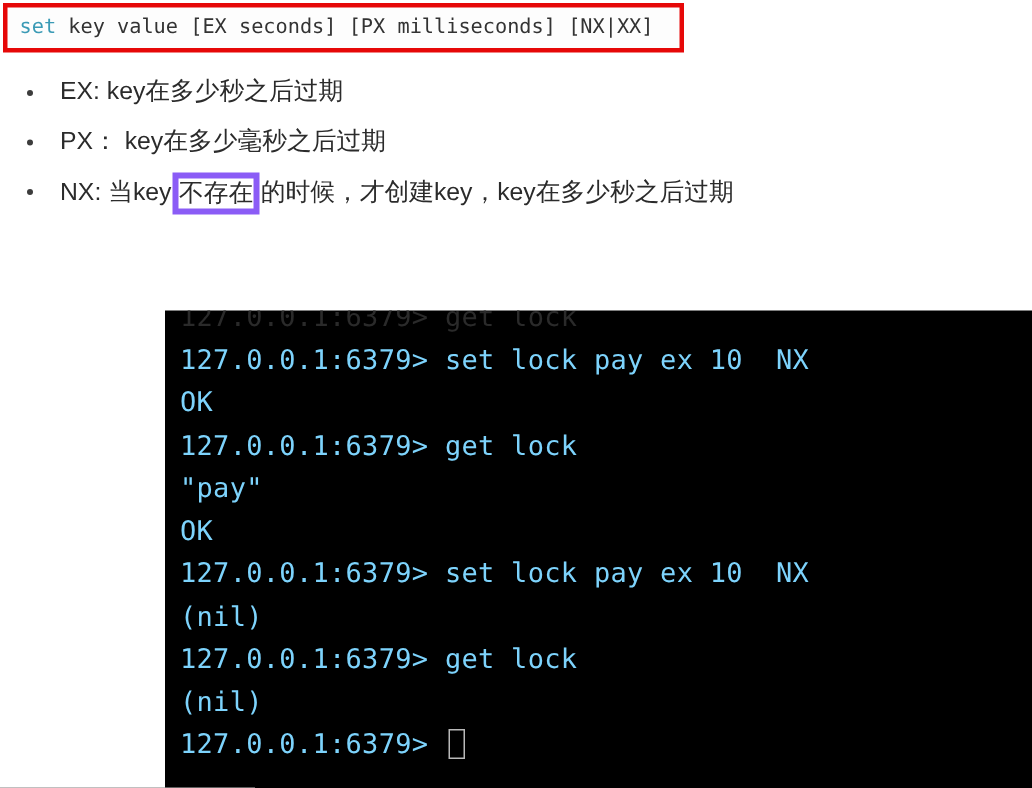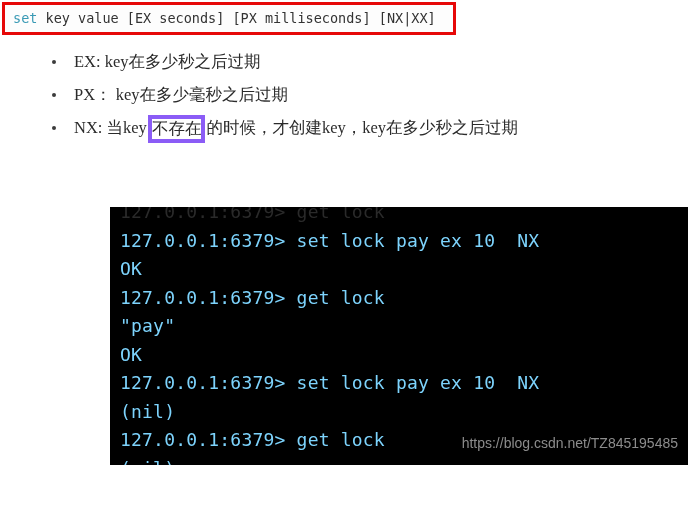--- a/index.html
+++ b/index.html
@@ -52,22 +52,21 @@
   }
   .bullet-item {
     position: relative;
     padding-left: 40px;
     margin-bottom: 6px;
     height: 27px;
     line-height: 27px;
     font-size: 16.5px;
     color: #2b2b2b;
     white-space: nowrap;
-    font-family: Liberation Serif, serif;
-    margin-left: 34px;
+    font-family: Liberation Sans, sans-serif;
   }
   .bullet-item::before {
     content: "";
     position: absolute;
     left: 18px;
     top: 12px;
     width: 4px;
     height: 4px;
     border-radius: 50%;
     background: #3c3c3c;
@@ -83,21 +82,21 @@
     top: 1px;
     box-sizing: content-box;
   }
 
   
   .terminal {
     position: absolute;
     left: 110px;
     top: 207px;
     width: 578px;
-    height: 258px;
+    height: 318px;
     background: #000000;
     overflow: hidden;
   }
   .term-clip {
     position: absolute;
     left: 0;
     top: -9px;
     width: 100%;
   }
   .term-line {
@@ -149,14 +148,13 @@
     <div class="term-line">OK</div>
     <div class="term-line">127.0.0.1:6379&gt; get lock</div>
     <div class="term-line">"pay"</div>
     <div class="term-line">OK</div>
     <div class="term-line">127.0.0.1:6379&gt; set lock pay ex 10  NX</div>
     <div class="term-line">(nil)</div>
     <div class="term-line">127.0.0.1:6379&gt; get lock</div>
     <div class="term-line">(nil)</div>
     <div class="term-line"><span>127.0.0.1:6379&gt; </span><span class="cursor-box"></span></div>
   </div>
-  <div class="watermark">https://blog.csdn.net/TZ845195485</div>
 </div>
 
 </body></html>

